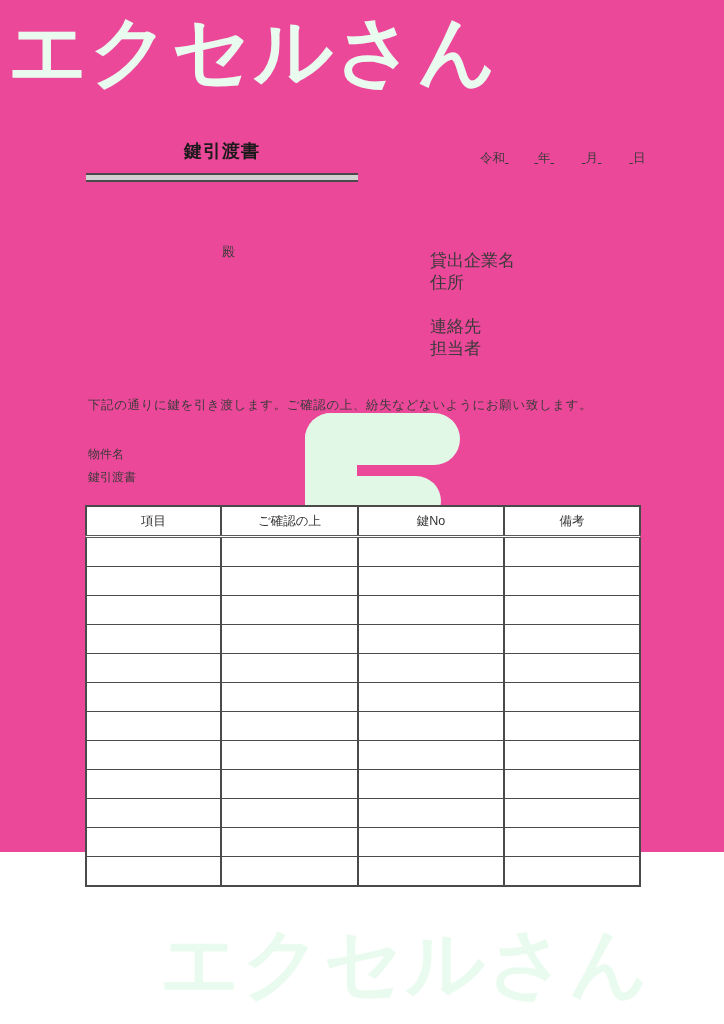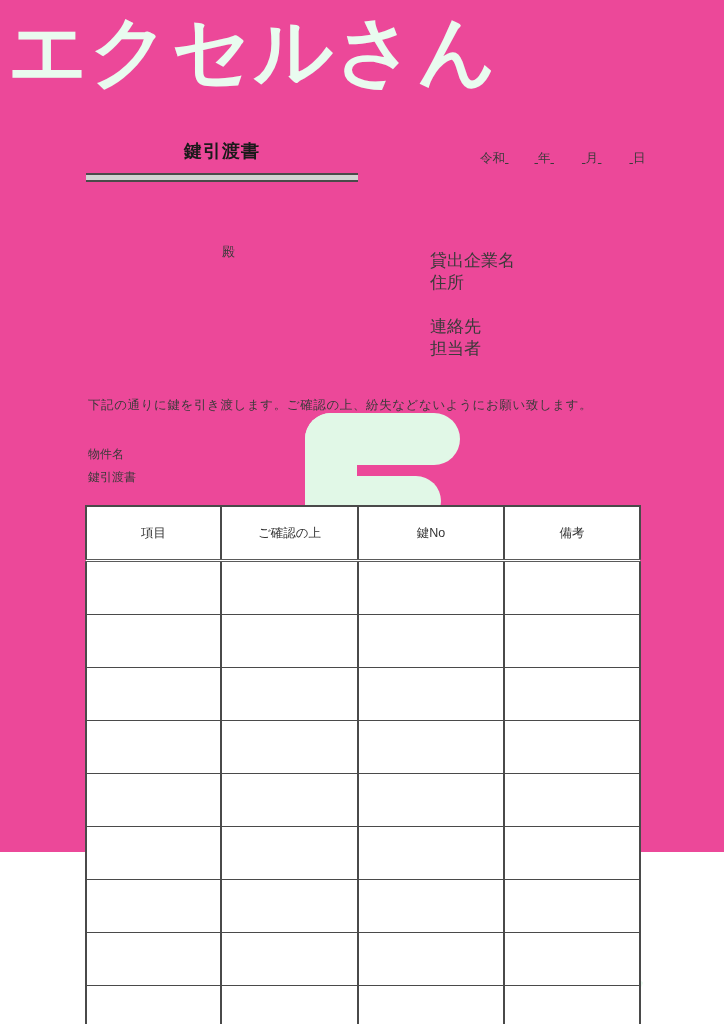--- a/index.html
+++ b/index.html
@@ -186,21 +186,21 @@
   .key-table col.c2 { width: 137px; }
   .key-table col.c3 { width: 146px; }
   .key-table col.c4 { width: 136px; }
 
   .key-table th,
   .key-table td {
     border-left: 2px solid #4a4a4a;
     border-right: 2px solid #4a4a4a;
     border-top: 1px solid #4a4a4a;
     border-bottom: 1px solid #4a4a4a;
-    padding: 12px;
+    padding: 0;
     background: #ffffff;
   }
   .key-table th {
     height: 28px;
     font-size: 12.5px;
     font-weight: 400;
     color: #333333;
     text-align: center;
     vertical-align: middle;
     border-top: 2px solid #4a4a4a;

